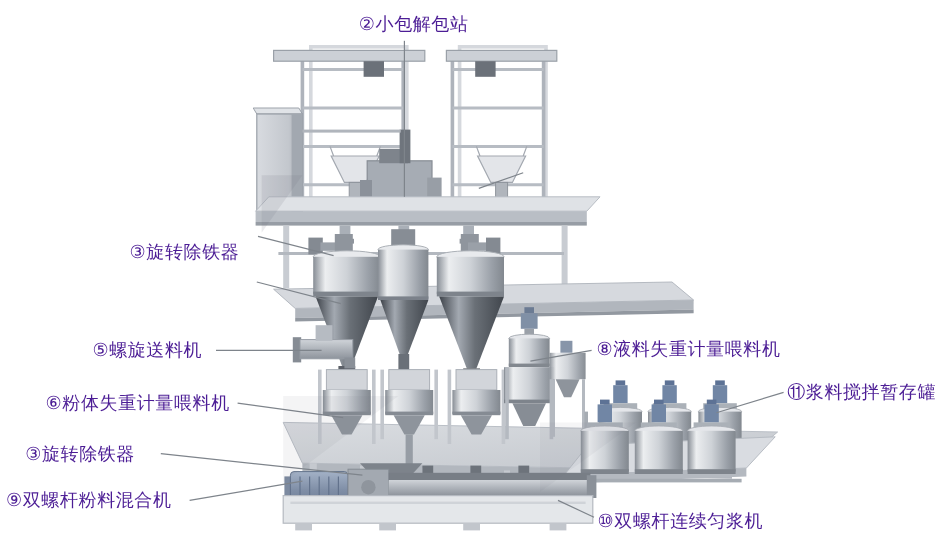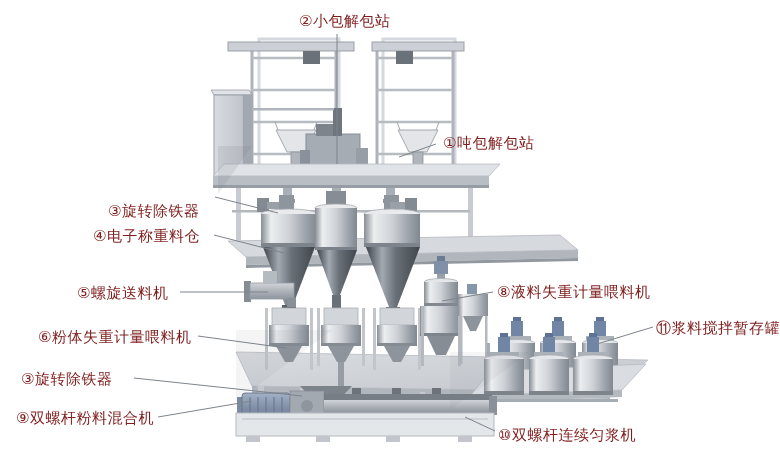--- a/index.html
+++ b/index.html
@@ -1,18 +1,18 @@
 <!DOCTYPE html>
 <html><head>
 <meta charset="utf-8">
 <style>
   html,body{margin:0;padding:0;background:#ffffff;}
   #stage{position:relative;width:780px;height:451px;background:#ffffff;overflow:hidden;
          font-family:"Liberation Sans","DejaVu Sans",sans-serif;}
-  .callout{position:absolute;font-size:15px;line-height:18px;color:#7f1d1d;
+  .callout{position:absolute;font-size:15px;line-height:18px;color:#4c1d95;
            white-space:nowrap;letter-spacing:0.5px;}
   #machinery{position:absolute;left:0;top:0;}
   #watermark-text{position:absolute;left:296px;top:352px;font-size:56px;letter-spacing:16px;
                   color:#6e747c;opacity:0.10;white-space:nowrap;font-weight:bold;}
 </style>
 </head>
 <body>
 
 <div id="stage">
 
@@ -282,25 +282,23 @@
   </g>
 
   <g>
     <polygon points="218,146 252,146 218,194" fill="#6e747c" opacity="0.14"></polygon>
     <polygon points="236,330 332,330 236,402" fill="#6e747c" opacity="0.08"></polygon>
     <polygon points="450,352 530,352 450,410" fill="#6e747c" opacity="0.07"></polygon>
   </g>
 </svg>
 
 
-<div class="callout" style="left:443px;top:134px">①吨包解包站</div>
 <div class="callout" style="left:299px;top:12px">②小包解包站</div>
 <div class="callout" style="left:108px;top:202px">③旋转除铁器</div>
-<div class="callout" style="left:93px;top:227px">④电子称重料仓</div>
 <div class="callout" style="left:38px;top:328px">⑥粉体失重计量喂料机</div>
 <div class="callout" style="left:77px;top:284px">⑤螺旋送料机</div>
 <div class="callout" style="left:21px;top:370px">③旋转除铁器</div>
 <div class="callout" style="left:497px;top:283px">⑧液料失重计量喂料机</div>
-<div class="callout" style="left:16px;top:409px">⑨双螺杆粉料混合机</div>
+<div class="callout" style="left:5px;top:409px">⑨双螺杆粉料混合机</div>
 <div class="callout" style="left:498px;top:426px">⑩双螺杆连续匀浆机</div>
 <div class="callout" style="left:656px;top:319px">⑪浆料搅拌暂存罐</div>
 
 </div>
 
 </body></html>

